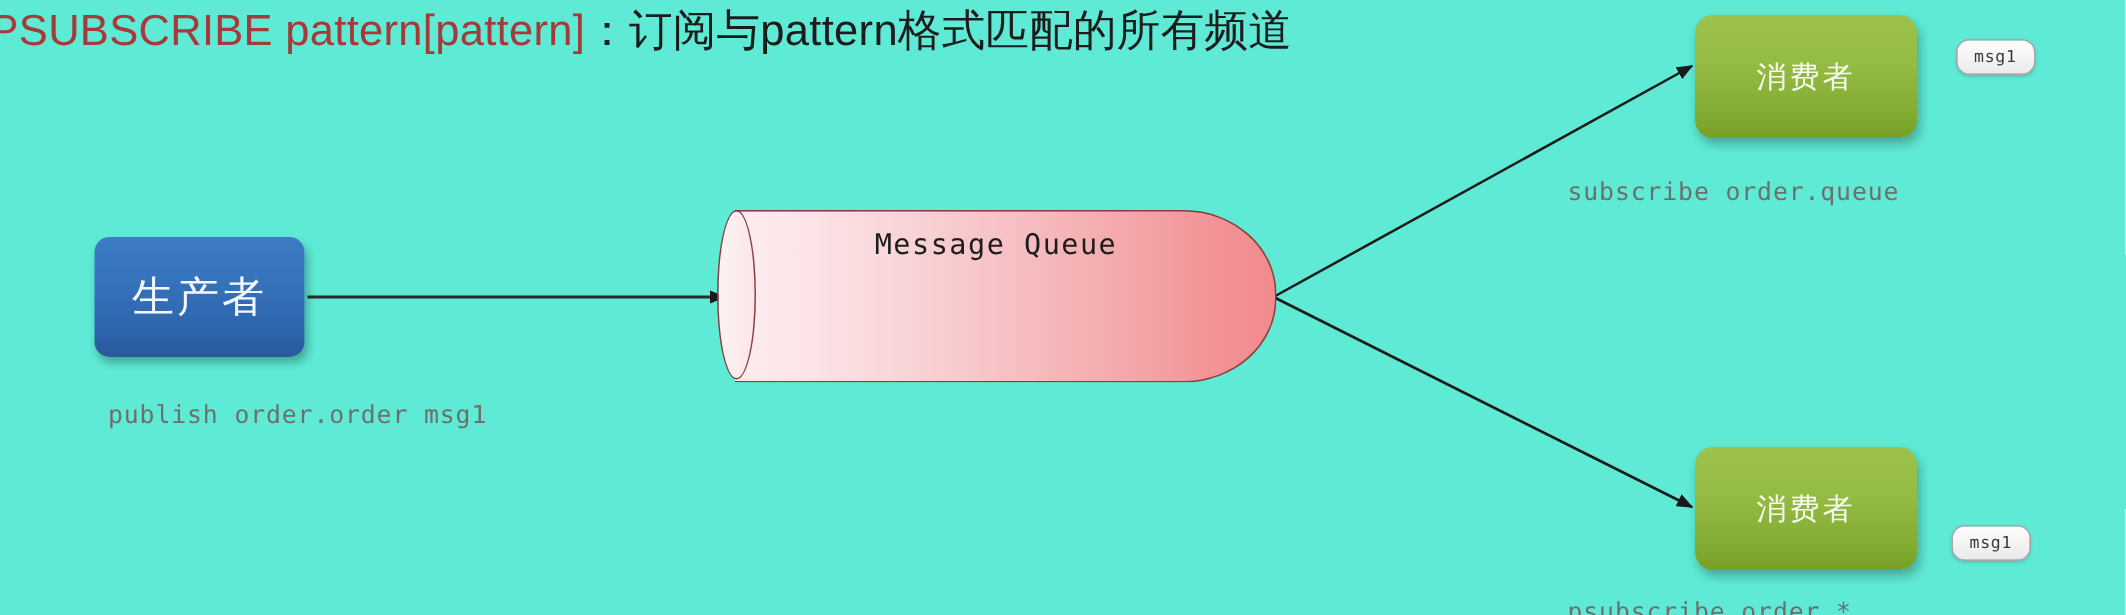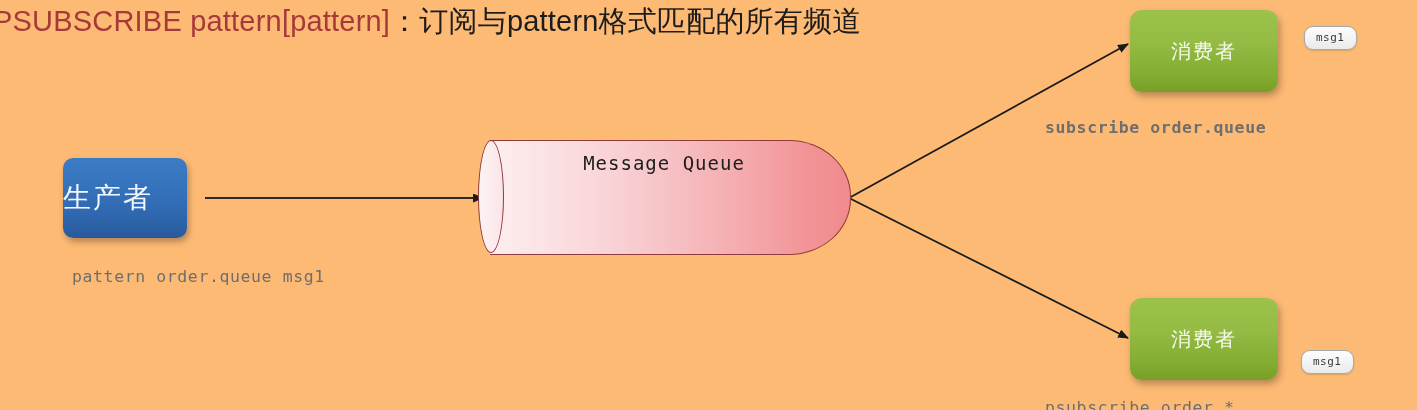--- a/index.html
+++ b/index.html
@@ -7,21 +7,21 @@
     padding: 0;
     background: #ffffff;
   }
   body {
     font-family: "Liberation Sans", sans-serif;
   }
   #canvas {
     position: relative;
     width: 1417px;
     height: 410px;
-    background: #fdba74;
+    background: #5eead4;
     overflow: hidden;
   }
 
   
   #title {
     position: absolute;
     left: -7px;
     top: 2px;
     white-space: nowrap;
     font-size: 29px;
@@ -34,28 +34,28 @@
   }
   #title .desc {
     color: #1c1c1c;
   }
 
   
   #producer {
     position: absolute;
     left: 63px;
     top: 158px;
-    width: 124px;
+    width: 140px;
     height: 80px;
     border-radius: 10px;
     background: linear-gradient(to bottom, #3d7cc4 0%, #3673bd 35%, #2e66ad 75%, #28599b 100%);
     box-shadow: 2px 4px 6px rgba(0,0,0,0.28);
     display: flex;
     align-items: center;
-    justify-content: flex-start;
+    justify-content: center;
   }
   #producer .boxlabel {
     color: #f2f8ff;
     font-size: 28px;
     letter-spacing: 2px;
     font-family: "DejaVu Sans", sans-serif;
   }
 
   
   .consumer {
@@ -141,21 +141,21 @@
   
   .caption {
     position: absolute;
     font-family: "DejaVu Sans Mono", monospace;
     font-size: 16.5px;
     color: #6e6e6e;
     letter-spacing: 0.6px;
     white-space: nowrap;
   }
   #caption-publish { left: 72px; top: 267px; }
-  #caption-subscribe { left: 1045px; top: 118px; font-weight: bold; }
+  #caption-subscribe { left: 1045px; top: 118px; }
   #caption-psubscribe { left: 1045px; top: 398px; }
 
   
   #arrows {
     position: absolute;
     left: 0;
     top: 0;
     width: 1417px;
     height: 410px;
     pointer-events: none;
@@ -177,21 +177,21 @@
       </marker>
     </defs>
     <line x1="205" y1="198" x2="483" y2="198" stroke="#2b2b2b" stroke-width="2" marker-end="url(#ah)"></line>
     <line x1="849" y1="198" x2="1128" y2="44" stroke="#1a1a1a" stroke-width="1.7" marker-end="url(#ah)"></line>
     <line x1="849" y1="198" x2="1128" y2="338" stroke="#1a1a1a" stroke-width="1.7" marker-end="url(#ah)"></line>
   </svg>
 
   <div id="producer">
     <span class="boxlabel">生产者</span>
   </div>
-  <div class="caption" id="caption-publish">pattern order.queue msg1</div>
+  <div class="caption" id="caption-publish">publish order.order msg1</div>
 
   <div id="queue">
     <div class="cyl-body"></div>
     <div class="cyl-cap"></div>
     <div class="cyl-title">Message Queue</div>
   </div>
 
   <div class="consumer" id="consumer-top">
     <span class="boxlabel">消费者</span>
   </div>

